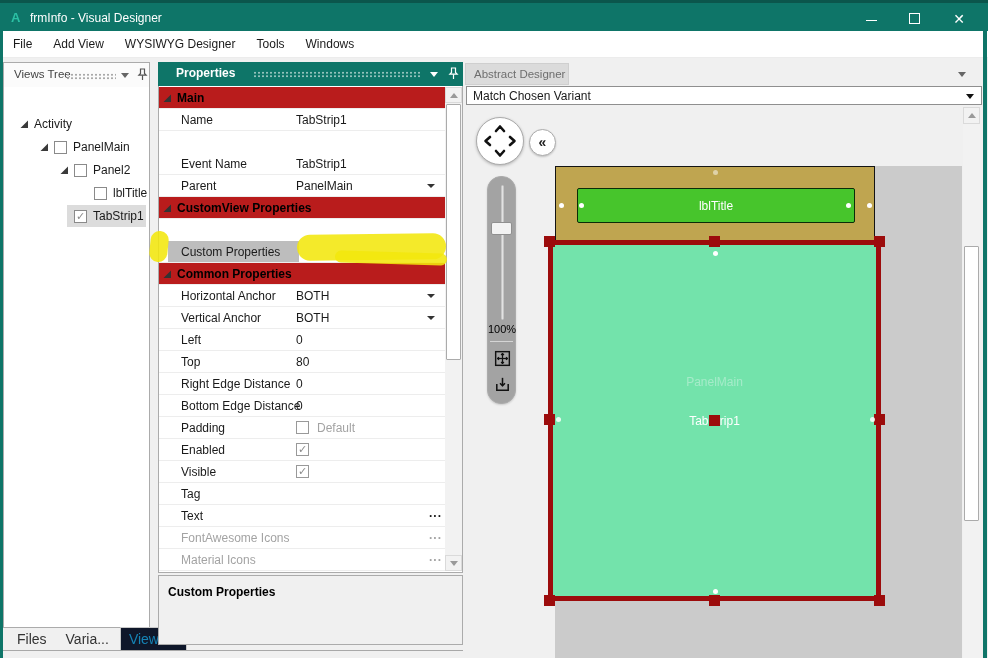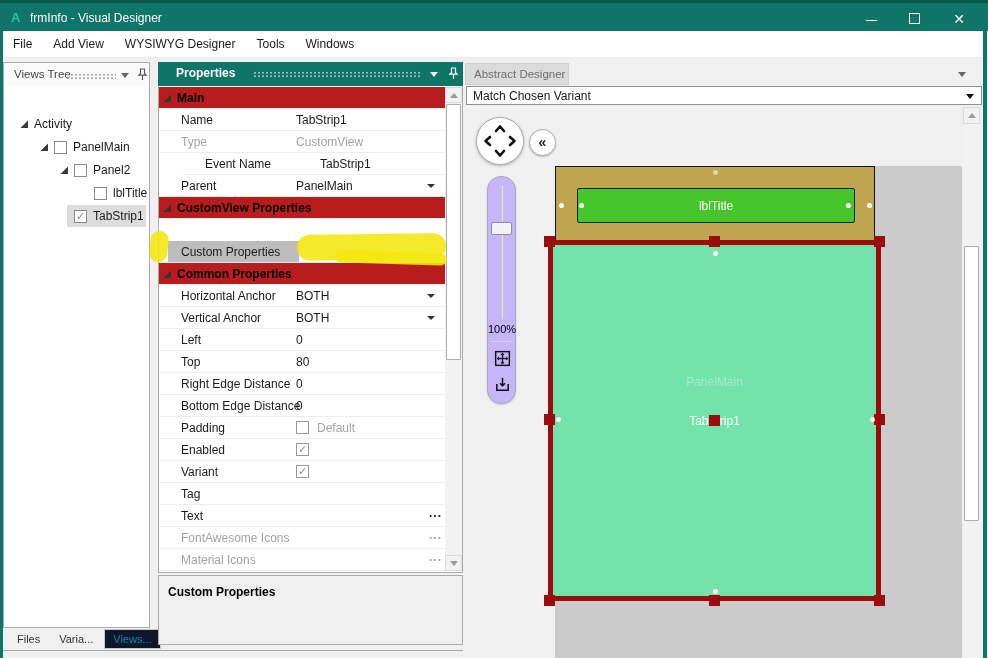--- a/index.html
+++ b/index.html
@@ -43,21 +43,21 @@
   #tree-pin { left:133px; top:5px; }
   .trow { position:absolute; left:0; width:100%; height:22px; display:flex; align-items:center; }
   .trow .exp { width:14px; display:flex; align-items:center; }
   .trow .cb { width:13px; height:13px; border:1px solid #8a8a8a; background:#fff; margin-right:6px;
               display:flex; align-items:center; justify-content:center; font-size:11px; color:#8a8a8a; flex:0 0 auto; z-index:1; }
   .trow .tlabel { z-index:1; }
   .trow.sel::before { content:""; position:absolute; left:63px; right:3px; top:0; bottom:0; background:#DCDCDC; }
 
   
   #bottom-tabs { left:3px; top:628px; width:160px; height:22px; display:flex; align-items:center; padding-left:6px; column-gap:3px; }
-  .btab { padding:3px 8px; font-size:11px; color:#333; white-space:nowrap; }
+  .btab { padding:3px 8px; font-size:14px; color:#333; white-space:nowrap; }
   .btab.active { background:#0f172a; border:1px solid #C8C8C8; color:var(--tabblue);text-align:right; }
   #status-strip { left:3px; top:650px; width:460px; height:8px; background:#F0F0F0; border-top:1px solid #A8A8A8; }
 
   
   #prop-header { left:158px; top:62px; width:305px; height:24px; background:var(--teal); }
   #prop-title { left:18px; top:4px; color:#fff; font-weight:600; font-size:12px; }
   .dots-white { background-image:radial-gradient(circle, rgba(255,255,255,0.55) 0.9px, transparent 1px); background-size:4px 3.5px; }
   #prop-dots { left:95px; top:9px; width:168px; height:7px; }
   #prop-chev { left:272px; top:10px; border-top-color:#fff; }
   #prop-pin { left:290px; top:5px; color:#fff; }
@@ -111,21 +111,21 @@
   #panelmain-text { left:82px; top:270px; width:333px; text-align:center; color:#A5EBC9; }
   #tabstrip-text { left:82px; top:309px; width:333px; text-align:center; color:#fff; z-index:5; }
   .handle { position:absolute; width:11px; height:11px; background:var(--selred); z-index:6; }
   .dot { position:absolute; width:5px; height:5px; border-radius:50%; background:#fff; z-index:7; }
   
   #nav-pad { left:10px; top:12px; width:48px; height:48px; background:#fff; border:1px solid #ABABAB; border-radius:50%;
              box-shadow:0 1px 3px rgba(0,0,0,0.25); }
   #collapse-btn { left:63px; top:24px; width:27px; height:27px; background:#fff; border:1px solid #ABABAB; border-radius:50%;
                   box-shadow:0 1px 2px rgba(0,0,0,0.2); display:flex; align-items:center; justify-content:center;
                   font-size:14px; font-weight:bold; color:#222; padding-bottom:2px; }
-  #zoom-pill { left:21px; top:71px; width:29px; height:228px; background:#c4b5fd; border:1px solid #ABABAB; border-radius:14px;
+  #zoom-pill { left:21px; top:71px; width:29px; height:228px; background:#a3a3a3; border:1px solid #ABABAB; border-radius:14px;
                box-shadow:0 1px 2px rgba(0,0,0,0.15); }
   #zoom-track { position:absolute; left:13px; top:8px; width:3px; height:135px; background:#E2E2E2; border:1px solid #C6C6C6; border-radius:2px; }
   #zoom-thumb { position:absolute; left:3px; top:45px; width:21px; height:13px; background:#F2F2F2; border:1px solid #8F8F8F; border-radius:2px; }
   #zoom-label { position:absolute; left:0; top:146px; width:100%; text-align:center; font-size:11px; color:#000; }
   #zoom-sep { position:absolute; left:2px; top:164px; right:2px; height:1px; background:#D5D5D5; }
   .pill-icon { position:absolute; left:4px; width:20px; height:20px; display:flex; align-items:center; justify-content:center; }
   #fit-icon { top:171px; } #import-icon { top:197px; }
   
   #canvas-scroll { left:963px; top:107px; width:17px; height:551px; background:#F2F2F2; }
 </style>
@@ -228,25 +228,21 @@
     <div class="prow cat" style="top: 0px;">
       <svg class="tri" width="9" height="9" viewBox="0 0 9 9">
         <polygon points="8,0.5 8,8 0.5,8" fill="#333"></polygon>
       </svg>
       <span class="cat-label">Main</span>
     </div>
     <div class="prow" style="top: 22px;">
       <span class="plabel">Name</span>
       <span class="pvalue">TabStrip1</span>
     </div>
-    <div class="prow" style="top: 44px;">
-      <span class="plabel muted">Type</span>
-      <span class="pvalue muted">CustomView</span>
-    </div>
-    <div class="prow" style="top: 66px; margin-left: 24px;">
+    <div class="prow" style="top: 66px;">
       <span class="plabel">Event Name</span>
       <span class="pvalue">TabStrip1</span>
     </div>
     <div class="prow" style="top: 88px;">
       <span class="plabel">Parent</span>
       <span class="pvalue">PanelMain</span>
       <div class="dd-arrow"></div>
     </div>
     <div class="prow cat" style="top: 110px;">
       <svg class="tri" width="9" height="9" viewBox="0 0 9 9">
@@ -292,21 +288,21 @@
     <div class="prow" style="top: 330px;">
       <span class="plabel">Padding</span>
       <span class="cb"></span>
       <span class="cb-text muted">Default</span>
     </div>
     <div class="prow" style="top: 352px;">
       <span class="plabel">Enabled</span>
       <span class="cb">✓</span>
     </div>
     <div class="prow" style="top: 374px;">
-      <span class="plabel">Variant</span>
+      <span class="plabel">Visible</span>
       <span class="cb">✓</span>
     </div>
     <div class="prow" style="top: 396px;">
       <span class="plabel">Tag</span>
     </div>
     <div class="prow" style="top: 418px;">
       <span class="plabel">Text</span>
       <span class="ell">...</span>
     </div>
     <div class="prow" style="top: 440px;">

